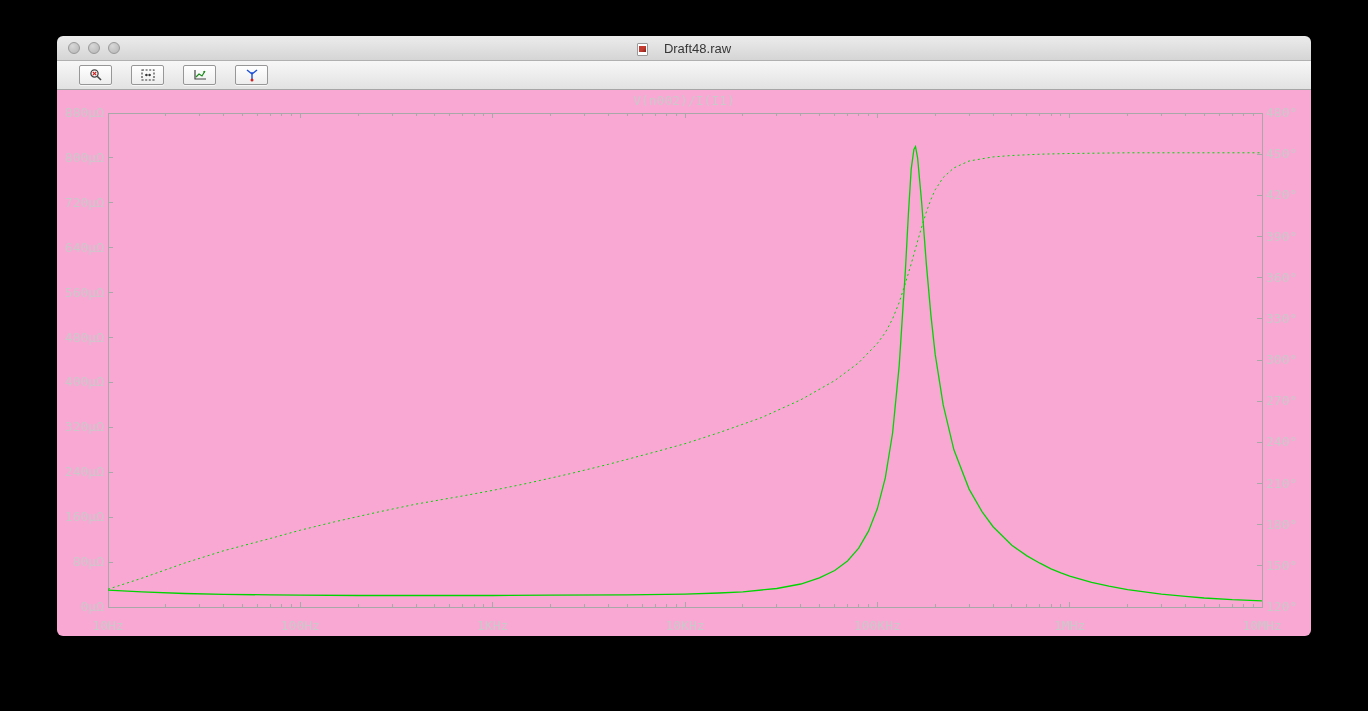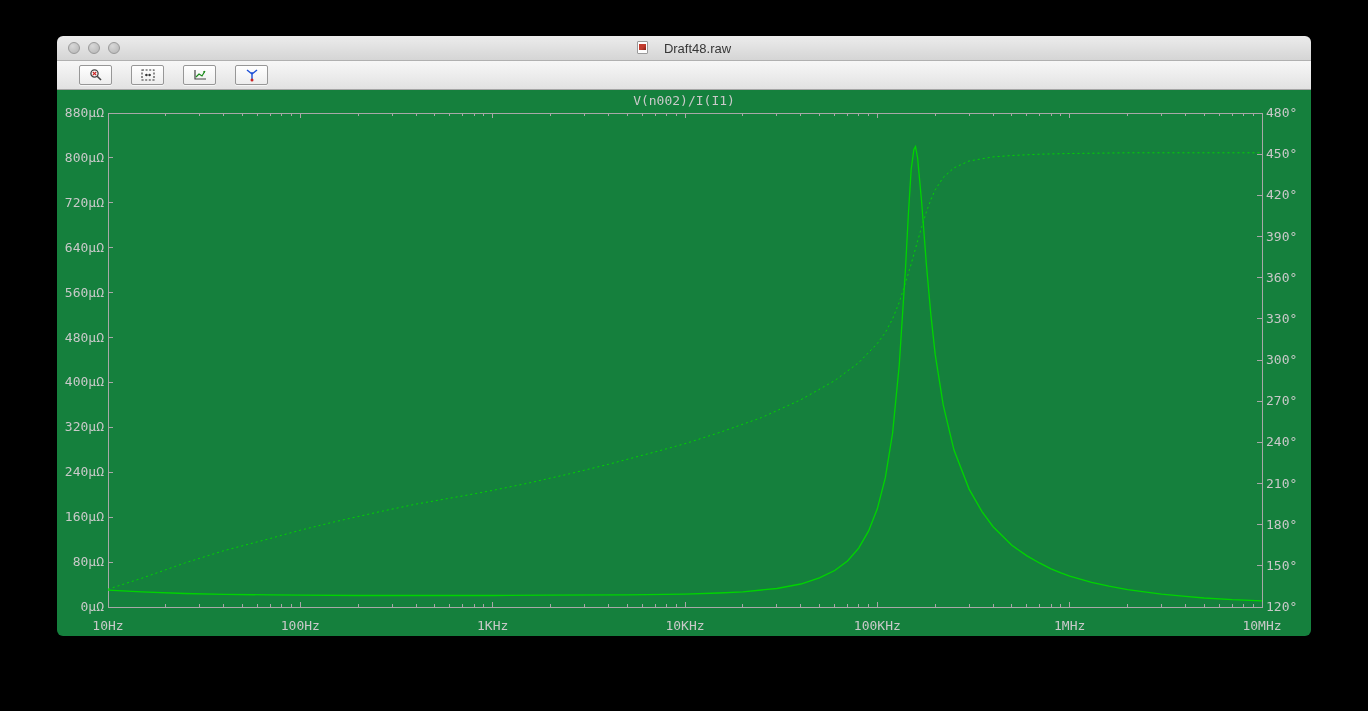--- a/index.html
+++ b/index.html
@@ -17,21 +17,21 @@
     height:24px;background:linear-gradient(#ececec,#d5d5d5);
     border-bottom:1px solid #b0b0b0;
     display:flex;align-items:center;position:relative;
   }
   .lights{position:absolute;left:11px;top:0;height:100%;display:flex;align-items:center;gap:8px;}
   .light{
     width:12px;height:12px;border-radius:50%;
     background:radial-gradient(circle at 35% 30%,#d8d8d8,#b4b4b4);
     border:1px solid #999;box-sizing:border-box;padding:0;
   }
-  .titlegrp{margin:6px auto;display:flex;align-items:flex-start;gap:16px;}
+  .titlegrp{margin:6px auto;display:flex;align-items:flex-end;gap:16px;}
   .doc{
     width:11px;height:13px;background:#fdfdfd;border:1px solid #9a9a9a;
     position:relative;box-sizing:border-box;border-radius:1px;
   }
   .doc::after{
     content:"";position:absolute;left:1px;top:2px;width:7px;height:6px;
     background:linear-gradient(135deg,#c23b2e 55%,#7e1f17);
   }
   .wtitle{font-size:13px;color:#373737;}
   .toolbar{
@@ -40,21 +40,21 @@
     display:flex;align-items:center;padding-left:22px;gap:19px;box-sizing:border-box;
   }
   .tbtn{
     width:33px;height:20px;background:linear-gradient(#ffffff,#ededed);
     border:1px solid #979797;border-radius:2px;
     display:flex;align-items:center;justify-content:center;padding:0;
     box-shadow:0 1px 0 rgba(255,255,255,.7);
   }
   .tbtn svg{display:block;}
   .plot{
-    position:relative;width:1254px;height:546px;background:#15803d;
+    position:relative;width:1254px;height:546px;background:#f9a8d4;
   }
   .plot svg{position:absolute;left:0;top:0;}
   svg text{
     font-family:"DejaVu Sans Mono","Liberation Mono",monospace;
     font-size:13px;fill:#c9c9c9;
   }
   #plot-title{font-size:13px;}
 </style>
 </head>
 <body>

